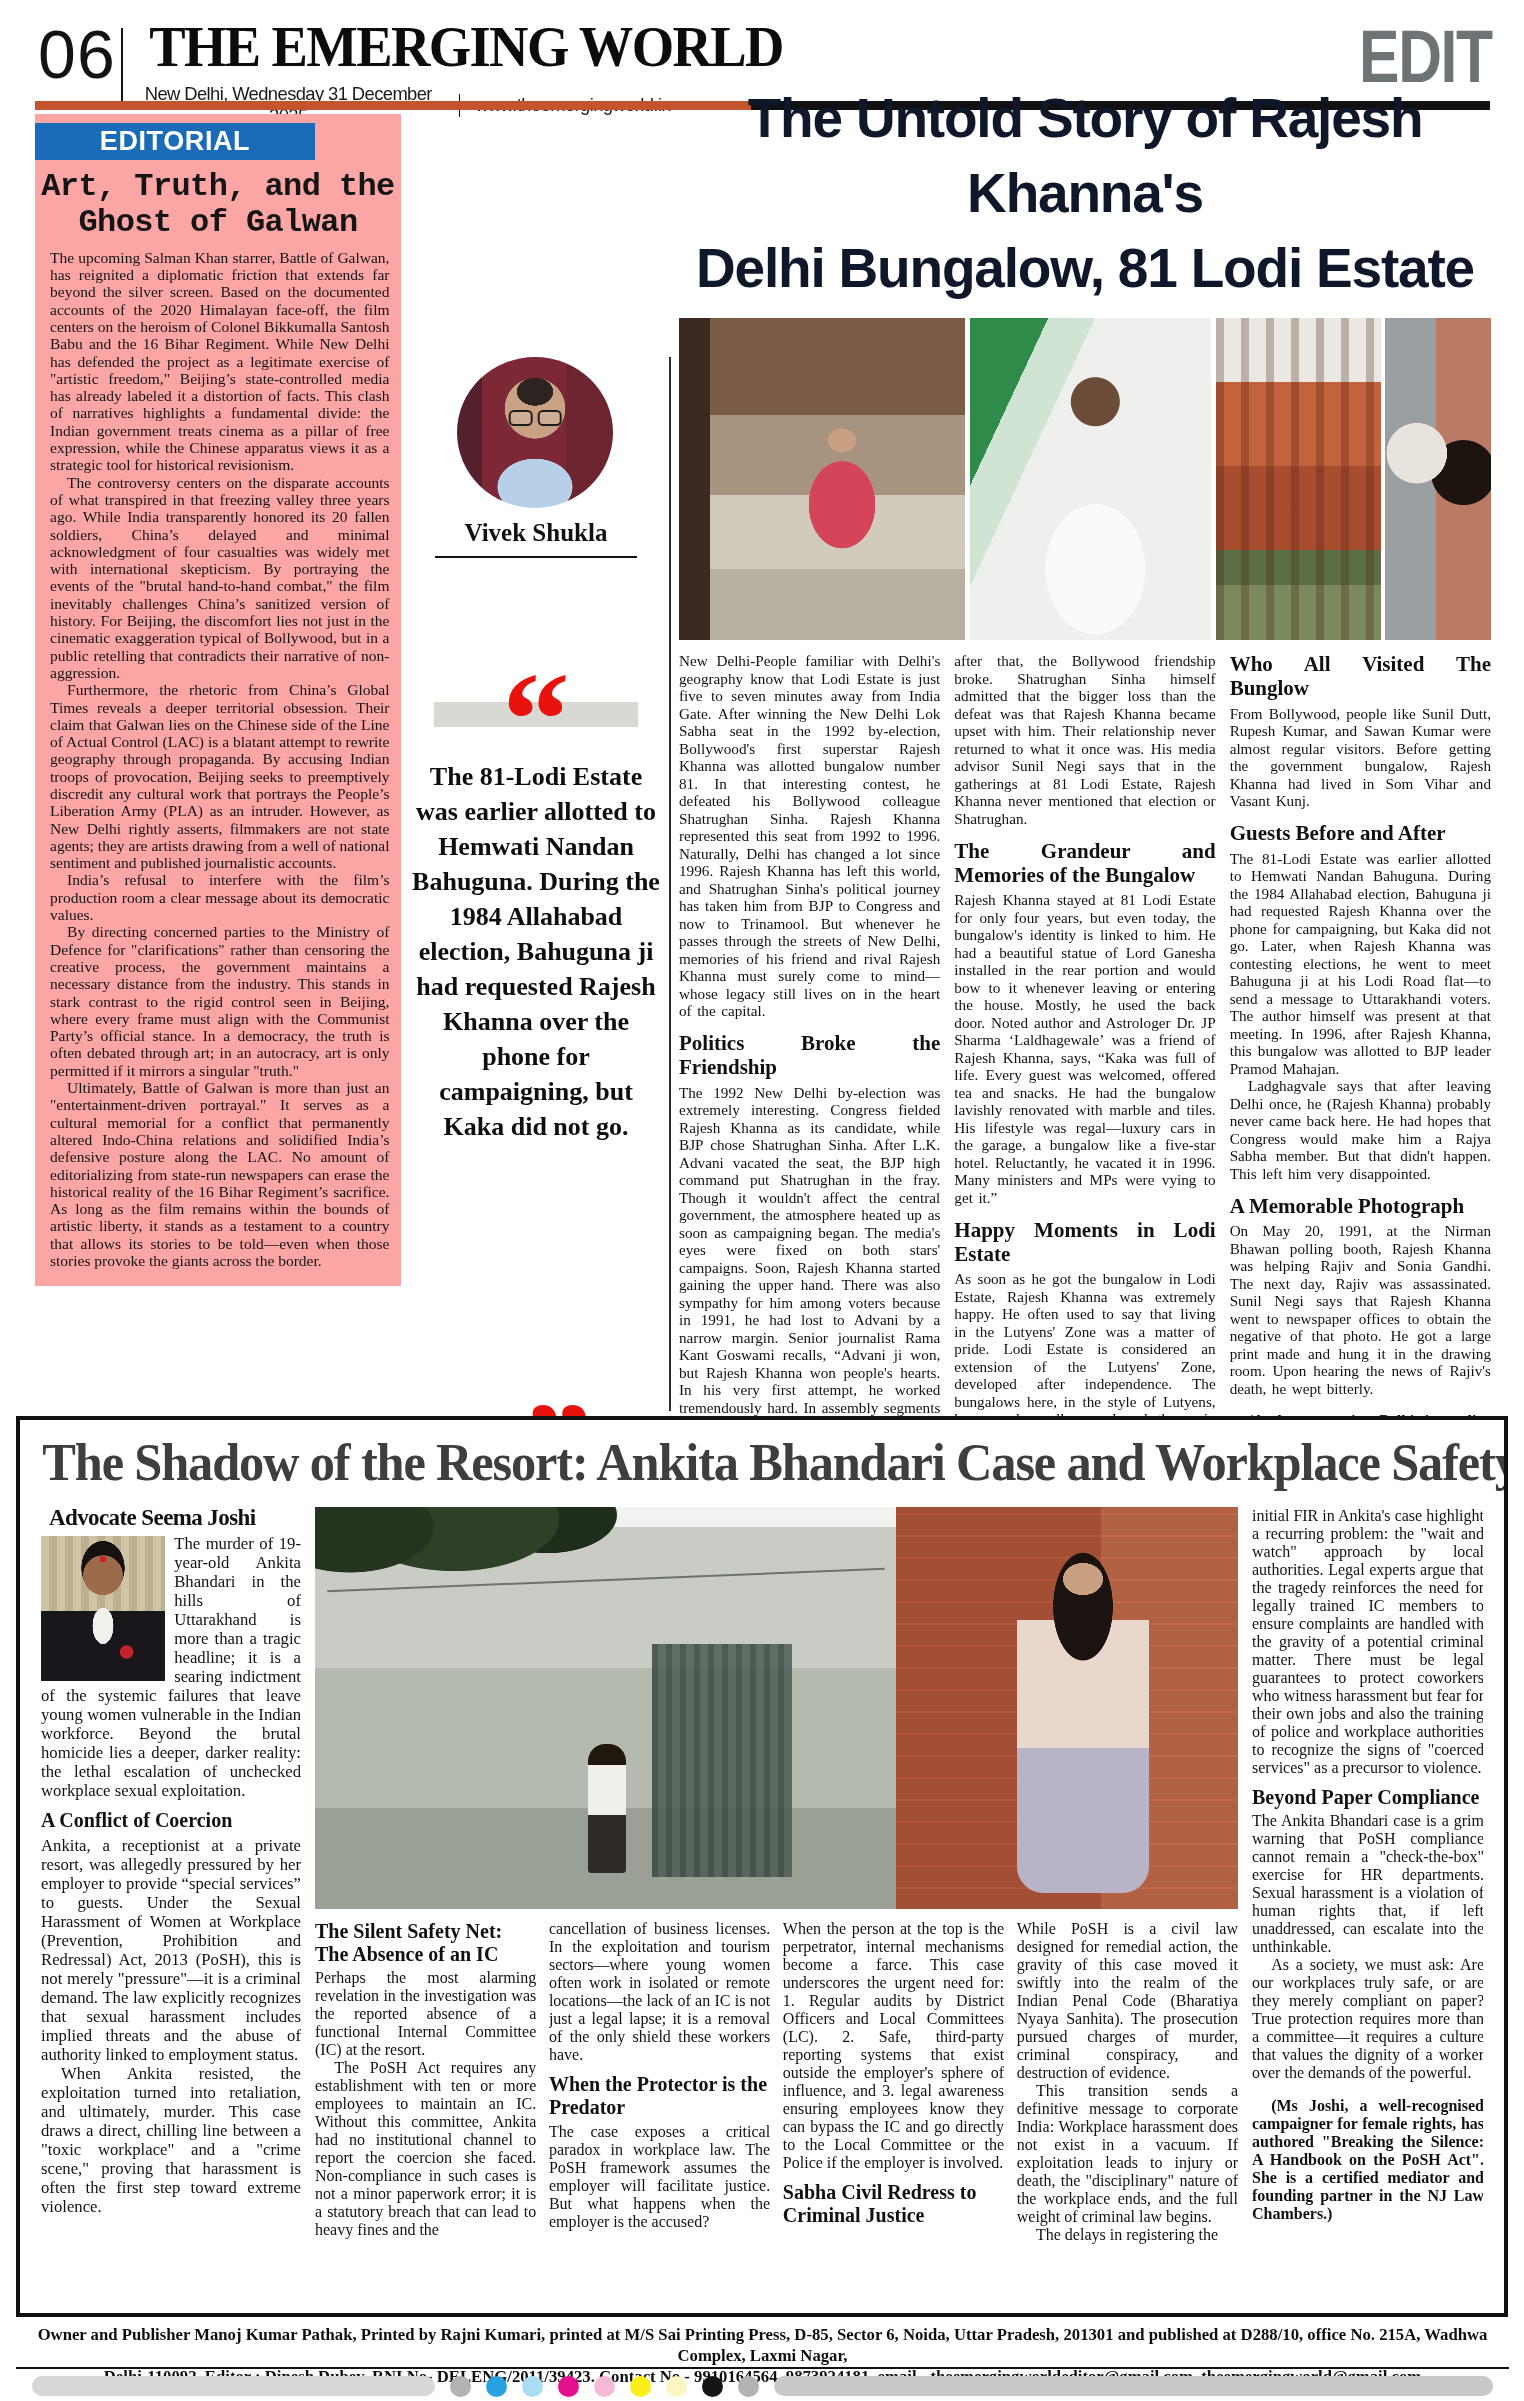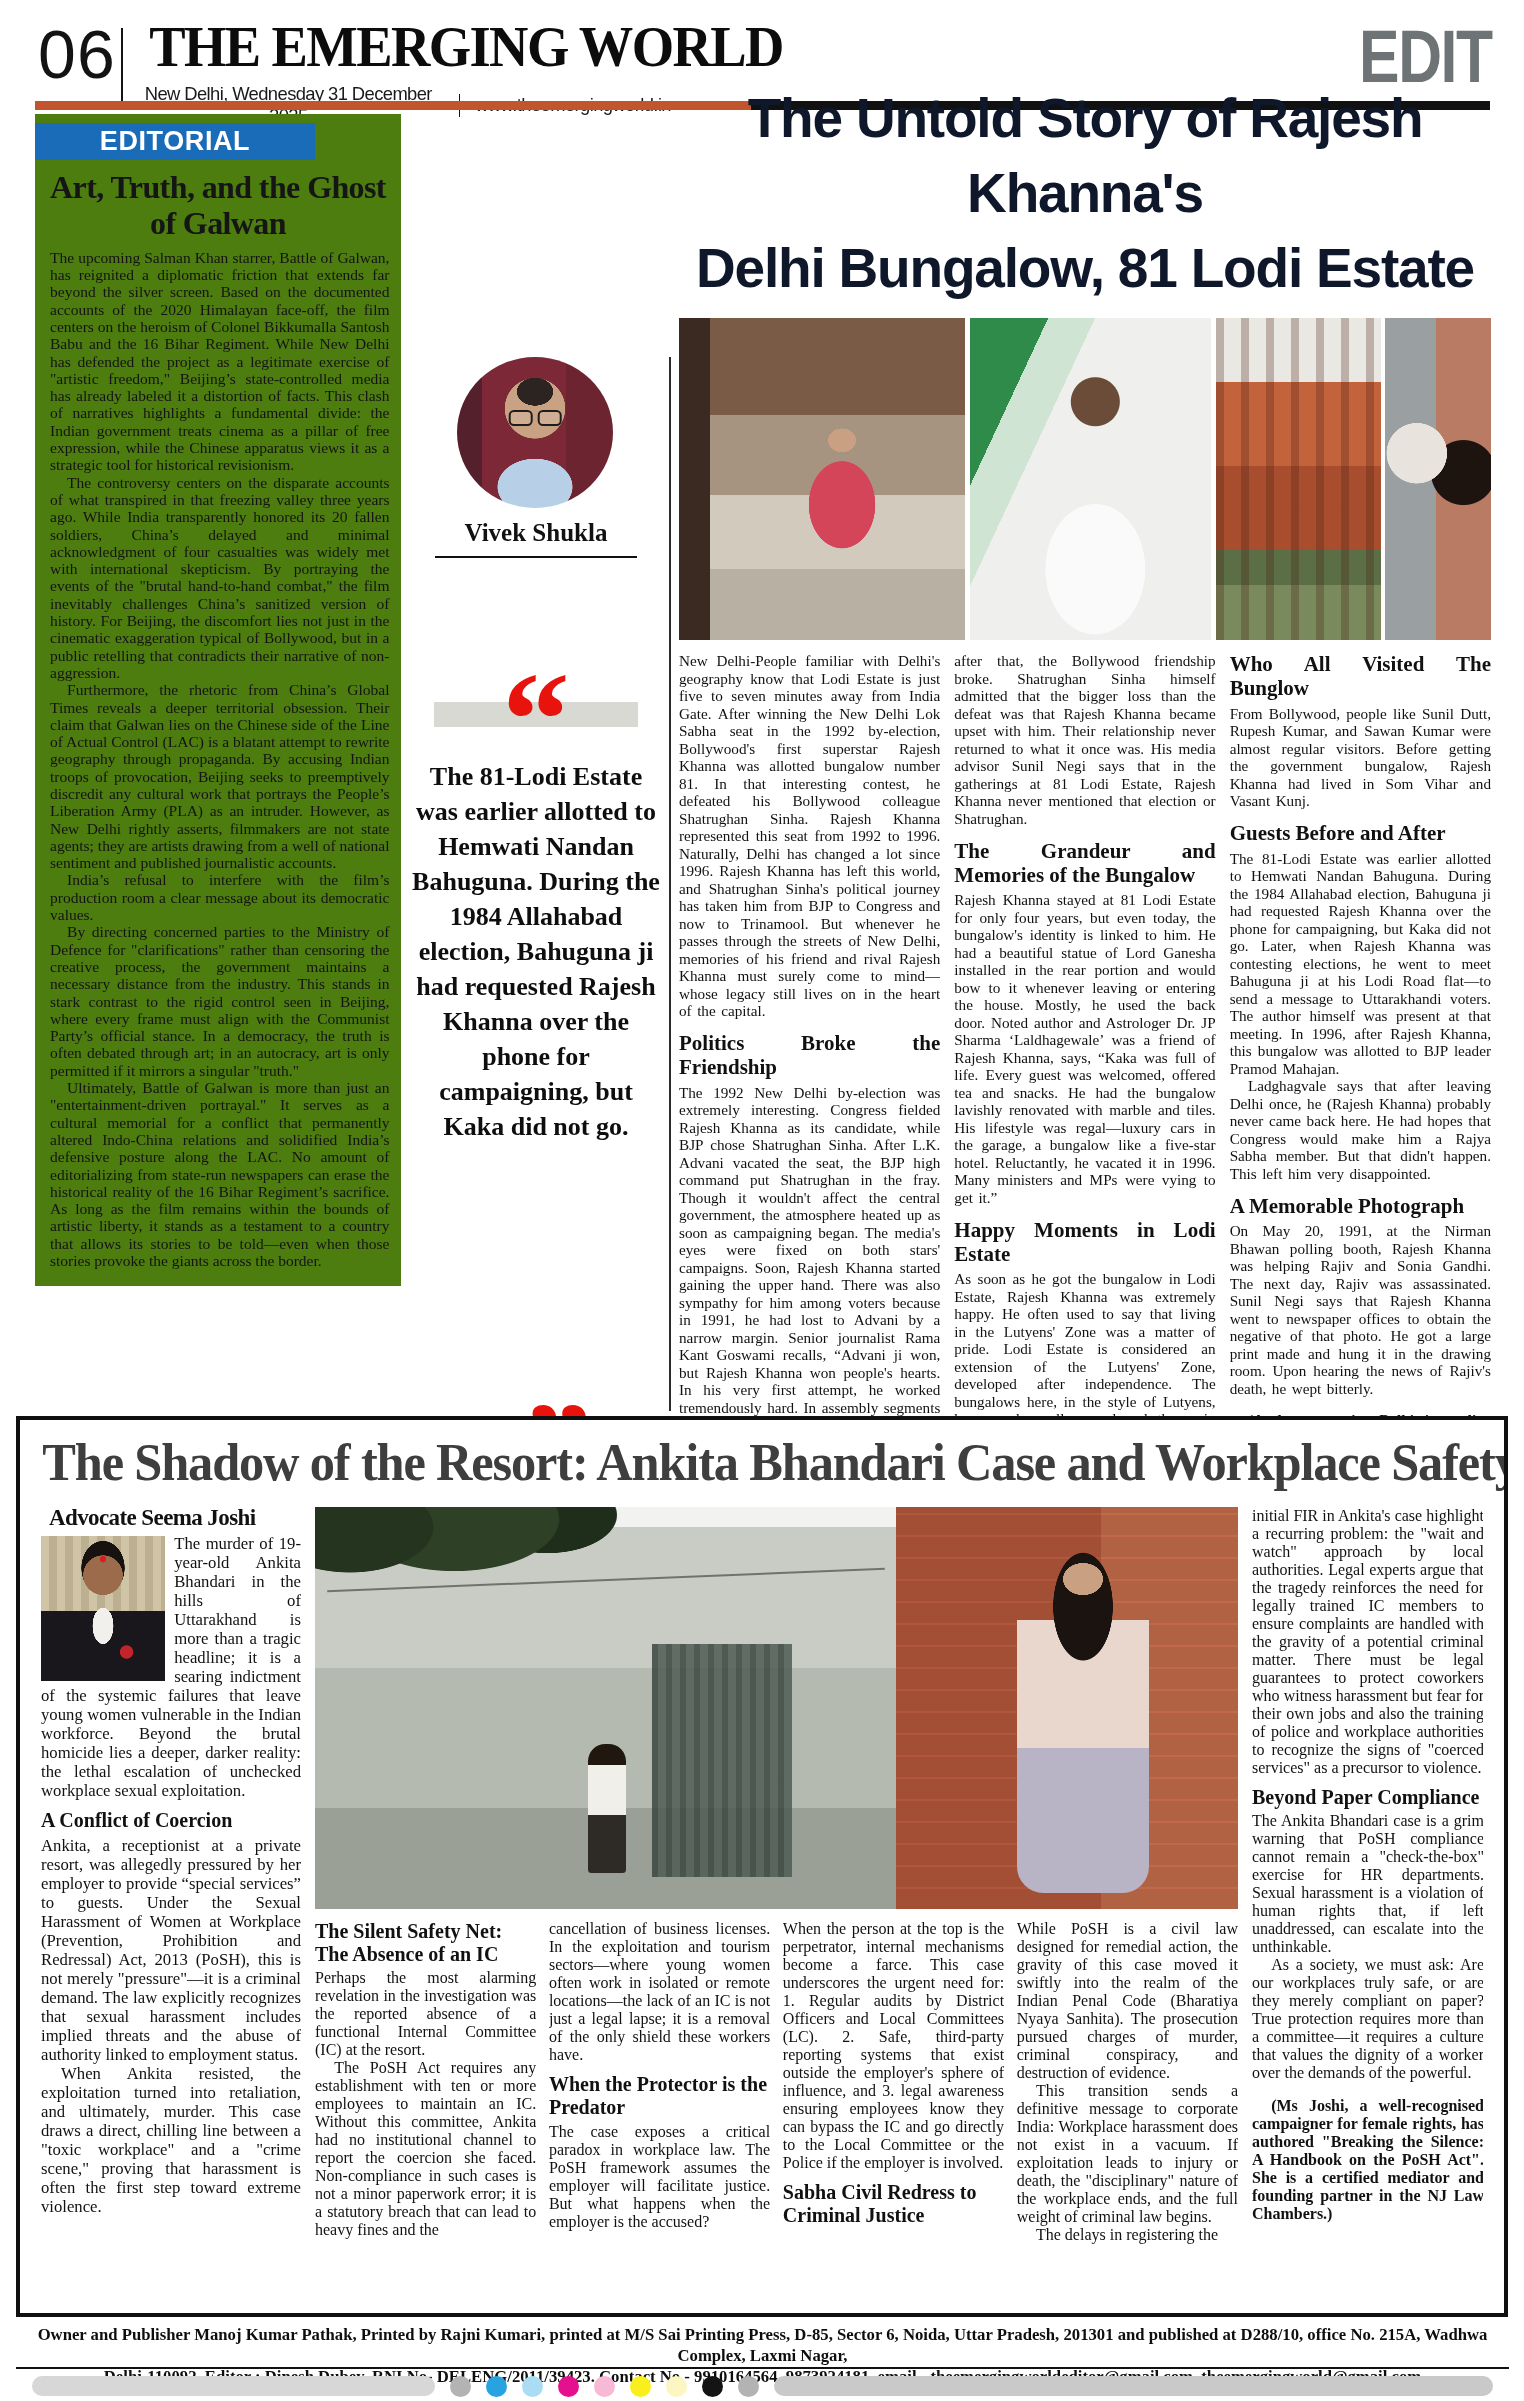--- a/index.html
+++ b/index.html
@@ -14,23 +14,23 @@
   .page-number{position:absolute;left:38px;top:15px;font-family:var(--sans);font-size:68px;font-weight:400;color:#131313;letter-spacing:1.2px;}
   .header-vbar{position:absolute;left:121px;top:28px;width:2.3px;height:76px;background:#131313;}
   .masthead-wrap{position:absolute;left:133px;top:12.7px;width:538px;text-align:center;}
   .masthead{font-family:var(--serif);font-weight:700;font-size:58px;letter-spacing:-1.7px;transform:scaleX(.94);transform-origin:center;white-space:nowrap;color:#0c0c0c;}
   .dateline-row{display:flex;justify-content:center;align-items:center;margin-top:3.5px;font-family:var(--sans);font-size:18.4px;color:#1a1a1a;letter-spacing:-0.6px;}
   .dateline-row .vline{width:1.7px;height:23px;background:#131313;margin:0 15px;}
   .edit-tag{position:absolute;right:33px;top:14px;font-family:var(--sans);font-weight:700;font-size:74px;color:#6e7376;letter-spacing:-1.7px;transform:scaleX(.82);transform-origin:right;}
   .header-rule{position:absolute;left:35px;right:35px;top:101px;height:8.6px;background:linear-gradient(to right,#c2542e 0,#c2542e 716px,#111 716px);}
 
   
-  .editorial-panel{position:absolute;left:35px;top:114px;width:366px;height:1172px;background:#4d7c0f;overflow:hidden;}
+  .editorial-panel{position:absolute;left:35px;top:114px;width:366px;height:1172px;background:#fca5a5;overflow:hidden;}
   .editorial-label{width:280px;height:37px;margin-top:8.6px;background:#1a6cb8;color:#fff;font-family:var(--sans);font-weight:700;font-size:27px;text-align:center;line-height:36px;letter-spacing:0.6px;}
-  .editorial-headline{font-family:Liberation Serif, serif;font-weight:700;font-size:32px;line-height:36px;text-align:center;margin:9.2px 5.8px 0;color:#151515;letter-spacing:-0.6px;}
+  .editorial-headline{font-family:Liberation Mono, monospace;font-weight:700;font-size:32px;line-height:36px;text-align:center;margin:9.2px 5.8px 0;color:#151515;letter-spacing:-0.6px;}
   .editorial-body{margin:8px 11.5px 0 15px;font-size:15.5px;line-height:17.3px;text-align:justify;color:#141414;}
   .editorial-body p+p{text-indent:1.1em;}
 
   
   .center-col{position:absolute;left:402px;top:242px;width:268px;height:1254px;}
   .author-oval{position:absolute;left:55px;top:115px;width:156px;height:151px;border-radius:50%;overflow:hidden;
     background:
       radial-gradient(ellipse 30px 23px at 50% 23%,#2c2420 0 60%,transparent 61%),
       radial-gradient(circle at 50% 34%,#c9a183 0 30px,transparent 30.5px),
       radial-gradient(ellipse 60px 45px at 50% 86%,#b8cfe8 0 62%,transparent 63%),

